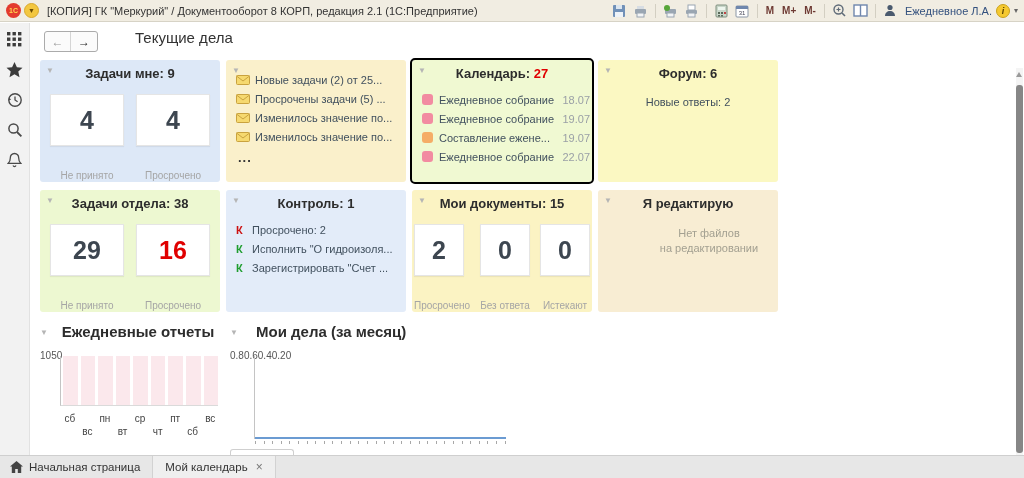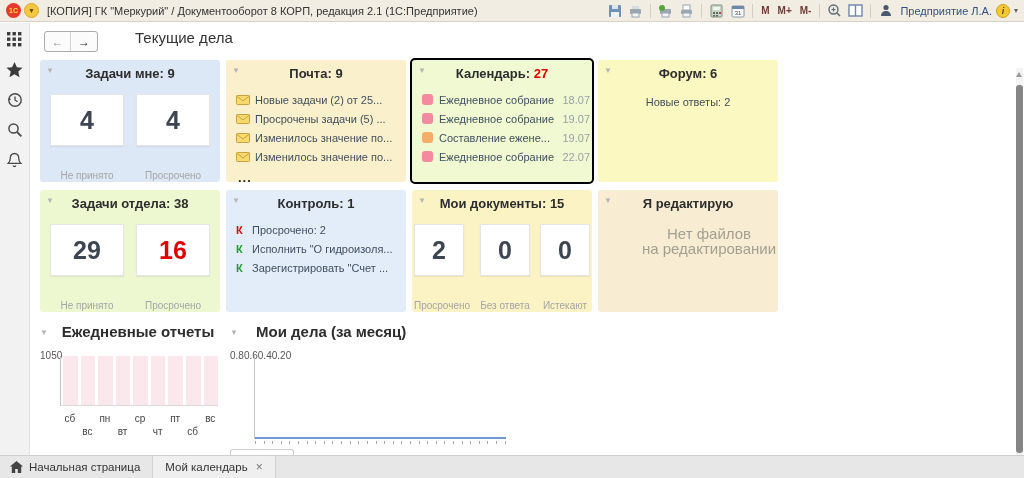--- a/index.html
+++ b/index.html
@@ -65,21 +65,21 @@
   .clabel { font-size:10px; color:#a5a5a5; margin-top:24px; }
   .ilist { margin-top:4px; padding:0 2px 0 10px; }
   .irow { display:flex; align-items:center; height:19px; font-size:11px; color:#41505e; white-space:nowrap; overflow:hidden;}
   .env { width:14px; height:10px; margin-right:5px; flex:none; }
   .more-dots { font-size:13px; font-weight:bold; color:#333; padding-left:12px; margin-top:4px; letter-spacing:1px;}
   .ev-ic { width:11px; height:11px; border-radius:3px; margin-right:6px; flex:none; }
   .ev-text { flex:1; overflow:hidden; white-space:nowrap; }
   .ev-date { color:#9aa0a6; margin-left:4px; }
   .kmark { font-weight:bold; margin-right:6px; width:10px; flex:none; }
   .center-note { text-align:center; font-size:11px; color:#41505e; margin-top:10px; }
-  .empty-note { text-align:center; font-size:15px; color:#a3a091; margin-top:10px; line-height:15px;margin-left:42px; }
+  .empty-note { text-align:center; font-size:11px; color:#a3a091; margin-top:10px; line-height:15px;margin-left:42px; }
 
   
   .chart { position:absolute; top:300px; }
   .chart1 { left:10px; width:196px; }
   .chart2 { left:200px; width:300px; }
   .ch-head { position:relative; height:20px; margin-bottom:8px; }
   .ch-title { font-size:15px; font-weight:bold; color:#2d2d2d; text-align:center; }
   .chart2 .ch-title { text-align:left; padding-left:26px; }
   .ch-body { display:flex; }
   .ycol { display:flex; flex-direction:row; justify-content:space-between;
@@ -189,21 +189,21 @@
           <line x1="7.5" y1="1" x2="7.5" y2="12" stroke="#6f87ad" stroke-width="1.4"></line>
         </svg>
     </div>
     <div class="tb-sep"></div>
     <div class="tb-ico">
       <svg width="12" height="13" viewBox="0 0 12 13">
           <circle cx="6" cy="3.5" r="2.6" fill="#4a5a6e"></circle>
           <path d="M1 12c0-3 2.2-5 5-5s5 2 5 5z" fill="#4a5a6e"></path>
         </svg>
     </div>
-    <div class="user-name">Предприятие Л.А.</div>
+    <div class="user-name">Ежедневное Л.А.</div>
     <div class="info-circ">i</div>
     <div class="dd-arrow">▾</div>
   </div>
 </div>
 
 <div class="sidebar">
   <div class="sb-ico">
     <svg width="15" height="15" viewBox="0 0 15 15">
         <g fill="#3c3c3c">
           <rect x="0" y="0" width="3.4" height="3.4"></rect>
@@ -268,21 +268,20 @@
           <div class="cbox">
               <span class="num" id="tm-num-1" style="color: rgb(61, 70, 80);">4</span>
             </div>
           <div class="clabel">Просрочено</div>
         </div>
       </div>
     </div>
 
     <div class="tile t-wheat">
       <span class="collapse">▼</span>
-      <div class="tile-title">Почта: 9</div>
       <div class="ilist">
         <div class="irow">
           <svg class="env" viewBox="0 0 14 10">
               <rect x="0.5" y="0.5" width="13" height="9" rx="1" fill="#f6d96f" stroke="#c9a23e"></rect>
               <path d="M0.5 1l6.5 5 6.5-5" fill="none" stroke="#c9a23e"></path>
             </svg>
           <span>Новые задачи (2) от 25...</span>
           </div>
         <div class="irow">
           <svg class="env" viewBox="0 0 14 10">

